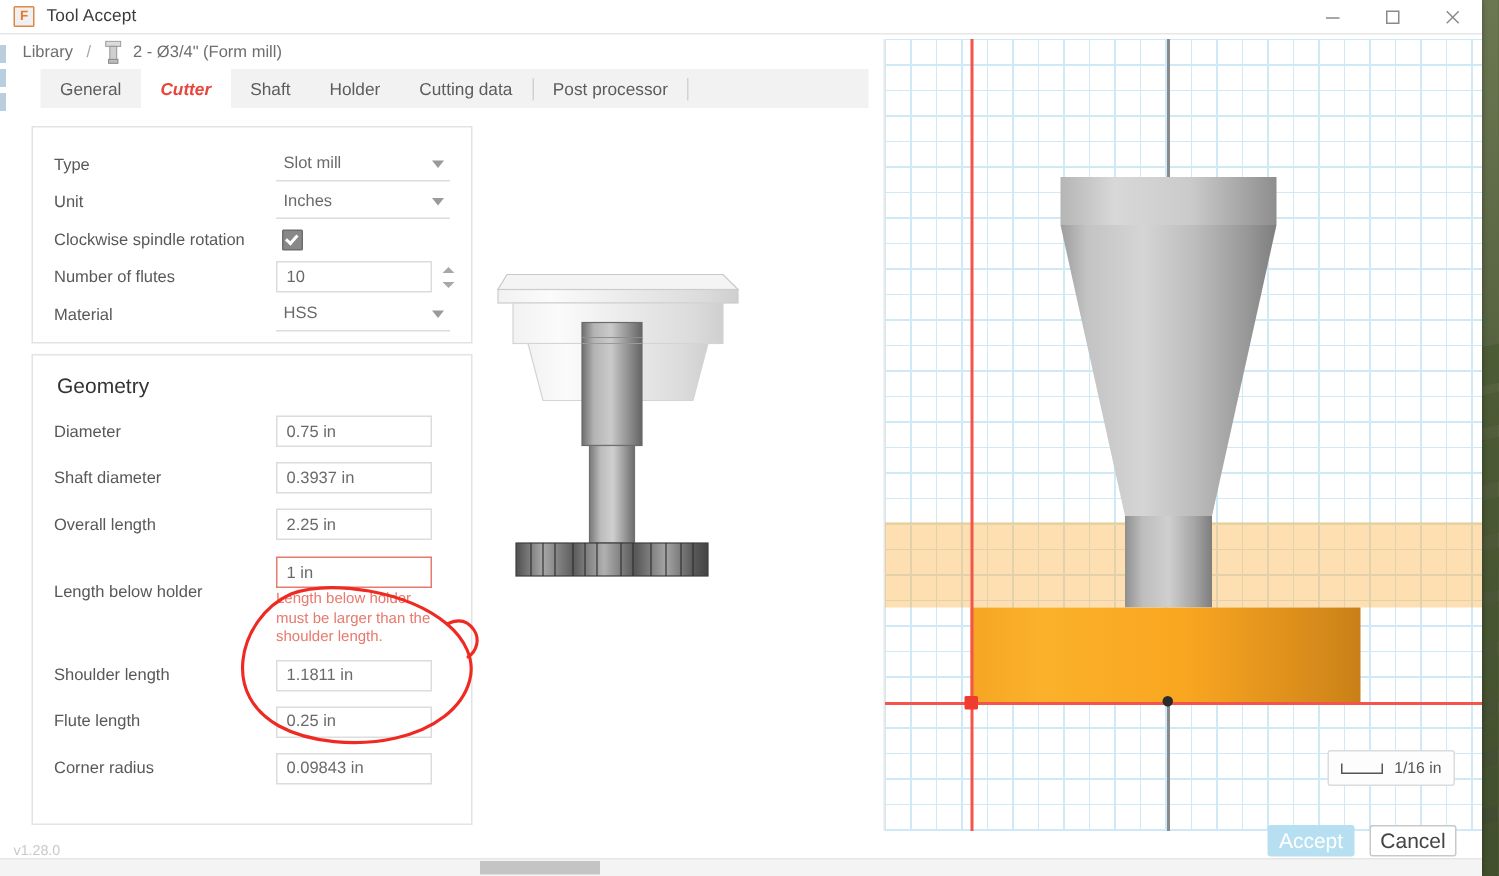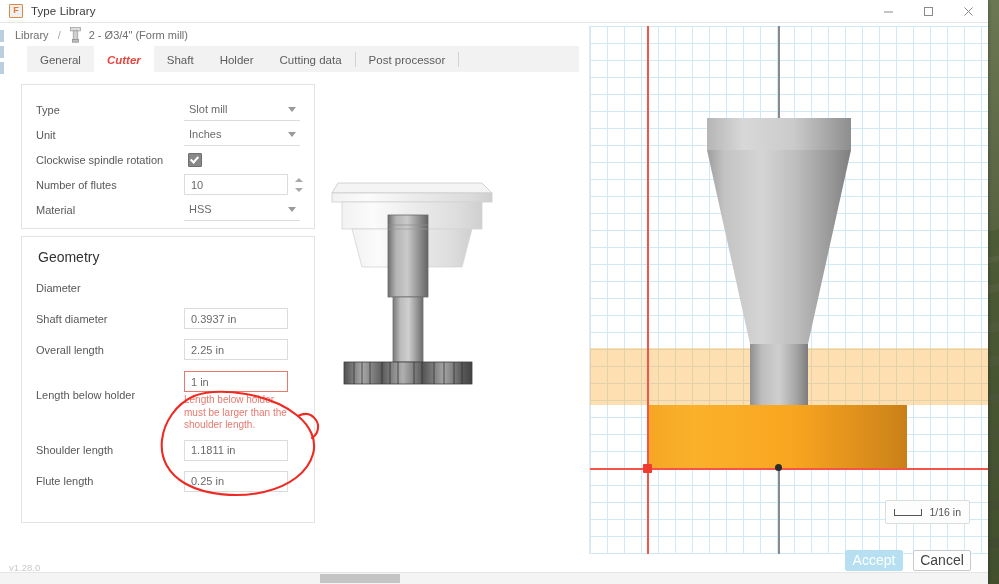--- a/index.html
+++ b/index.html
@@ -388,21 +388,21 @@
   <div class="leaf" style="left:980px; top:438px; width:30px; height:30px;"></div>
   <div class="leaf" style="left:980px; top:476px; width:30px; height:24px;"></div>
   <div class="leaf" style="left:980px; top:510px; width:30px; height:28px;"></div>
   <div class="leaf" style="left:980px; top:548px; width:30px; height:36px;"></div>
 </div>
 
 <div id="window">
 
   <div id="titlebar">
     <div id="app-icon"></div>
-    <div id="title-text">Type Library</div>
+    <div id="title-text">Tool Accept</div>
     <div id="win-controls">
       <div class="wc">
         <svg width="11" height="11" viewBox="0 0 11 11">
             <line x1="1" y1="6" x2="10" y2="6" stroke="#8a8a8a" stroke-width="1"></line>
           </svg>
       </div>
       <div class="wc">
         <svg width="11" height="11" viewBox="0 0 11 11">
             <rect x="1.5" y="1.5" width="8" height="8" fill="none" stroke="#8a8a8a" stroke-width="1"></rect>
           </svg>
@@ -491,20 +491,23 @@
           </div>
         </div>
       </div>
     </div>
 
     <div class="card" id="card-geometry">
       <div class="card-title">Geometry</div>
 
       <div class="row" style="margin-bottom:6px;">
         <div class="row-label">Diameter</div>
+        <div class="field-wrap">
+          <div class="txt geo">0.75 in</div>
+        </div>
       </div>
 
       <div class="row" style="margin-bottom:6px;">
         <div class="row-label">Shaft diameter</div>
         <div class="field-wrap">
           <div class="txt geo">0.3937 in</div>
         </div>
       </div>
 
       <div class="row" style="margin-bottom:6px;">
@@ -529,20 +532,26 @@
         </div>
       </div>
 
       <div class="row" style="margin-bottom:6px;">
         <div class="row-label">Flute length</div>
         <div class="field-wrap">
           <div class="txt geo">0.25 in</div>
         </div>
       </div>
 
+      <div class="row" style="margin-bottom:2px;">
+        <div class="row-label">Corner radius</div>
+        <div class="field-wrap">
+          <div class="txt geo">0.09843 in</div>
+        </div>
+      </div>
     </div>
 
     <div id="annotation">
       <svg width="190" height="125" viewBox="0 0 190 125">
         <path d="M 44 14 C 26 22 14 40 12 58 C 10 76 18 92 36 102
                  C 56 113 88 116 114 110 C 140 104 158 90 163 72
                  C 167 58 160 44 148 34 C 136 24 118 16 96 12
                  C 78 9 60 8 44 14 Z" fill="none" stroke="#ee2a22" stroke-width="2.1" stroke-linecap="round"></path>
         <path d="M 148 34 C 156 30 162 32 166 38 C 170 44 168 52 162 56" fill="none" stroke="#ee2a22" stroke-width="2.1" stroke-linecap="round"></path>
       </svg>

